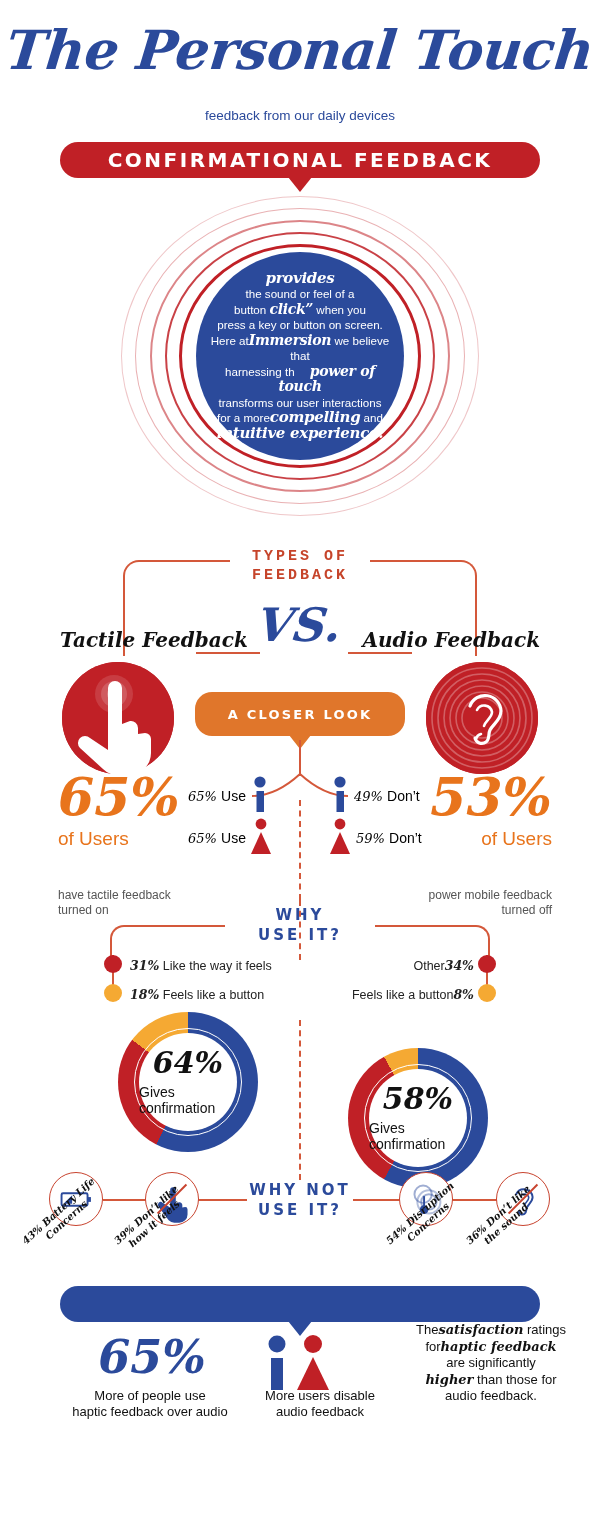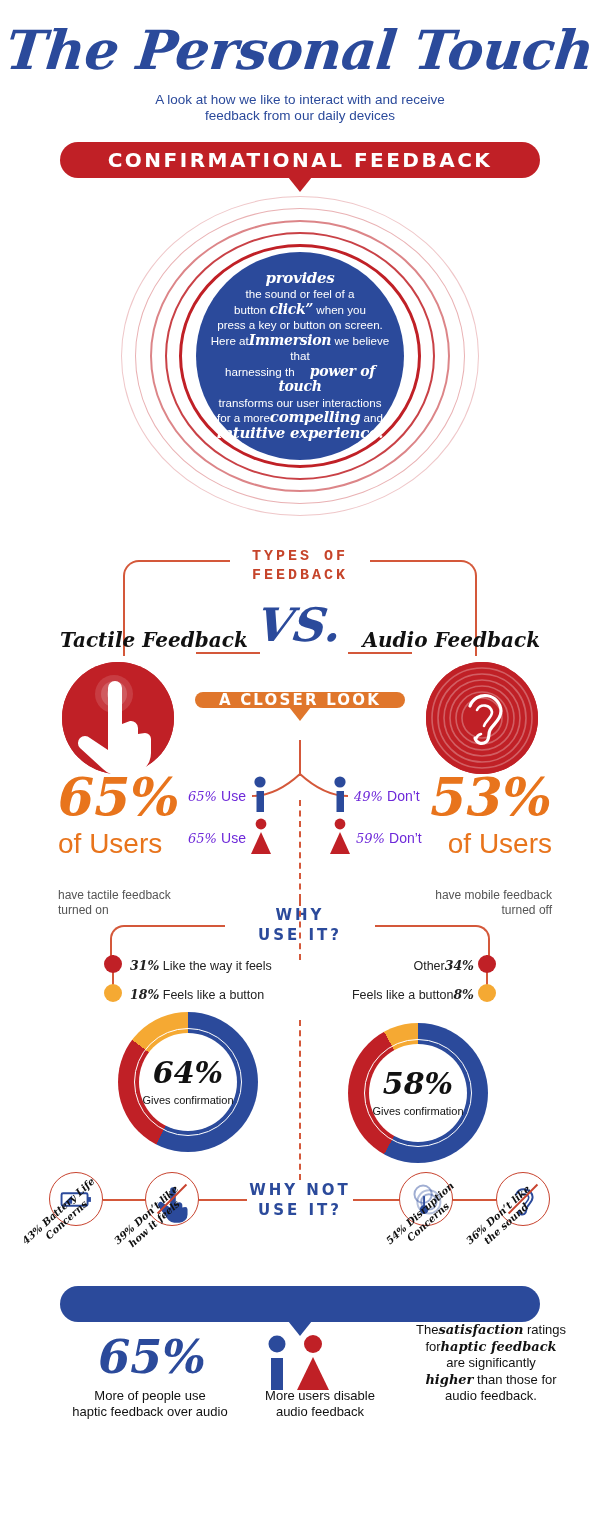--- a/index.html
+++ b/index.html
@@ -110,56 +110,56 @@
 
   .icon-circle {
     position: absolute; top: 662px; width: 112px; height: 112px;
     border-radius: 50%; background: #c02026;
   }
   .icon-circle.left { left: 62px; }
   .icon-circle.right { right: 62px; }
 
   
   .closer {
-    position: absolute; top: 692px; left: 195px; width: 210px; height: 16px;
+    position: absolute; top: 692px; left: 195px; width: 210px; height: 44px;
     background: #e0762b; border-radius: 17px;
     display: flex; align-items: center; justify-content: center;
-    color: #fff; font-weight: 700; font-size: 15px; letter-spacing: 2.2px;
+    color: #fff; font-weight: 700; font-size: 13px; letter-spacing: 2.2px;
     font-family: "DejaVu Sans", sans-serif;
   }
   .closer-tip {
     position: absolute; left: 50%; margin-left: -11px; bottom: -13px;
     width: 0; height: 0;
     border-left: 11px solid transparent; border-right: 11px solid transparent;
     border-top: 14px solid #e0762b;
   }
 
   
   .bigpct {
     position: absolute; top: 770px;
     font-family: "DejaVu Serif", serif; font-style: italic; font-weight: 700;
     font-size: 52px; color: #e8741c; line-height: 54px;
   }
   .bigpct.left { left: 58px; }
   .bigpct.right { right: 48px; text-align: right; }
   .ofusers {
     position: absolute; top: 828px;
-    font-size: 28px; color: #e8741c; text-align: center;
+    font-size: 19px; color: #e8741c; text-align: center;
   }
   .ofusers.left { left: 58px; }
   .ofusers.right { right: 48px; }
   .subnote {
     position: absolute; top: 888px;
     font-size: 12px; line-height: 15px; color: #555;
   }
   .subnote.left { left: 58px; }
   .subnote.right { right: 48px; text-align: right; }
   .fig-lbl {
     position: absolute; font-family: "DejaVu Serif", serif; font-style: italic;
-    font-size: 13px; color: #6d28d9;
+    font-size: 13px; color: #000000;
   }
   .fig-lbl .plain { font-style: normal; font-family: "Liberation Sans", sans-serif; font-size: 14px;}
 
   .vdash {
     position: absolute; left: 299px; width: 0;
     border-left: 2px dashed #d4583a;
   }
 
   
   .why {
@@ -192,21 +192,21 @@
   .donut .ringimg { position: absolute; inset: 0; border-radius: 50%; }
   .donut .hole {
     position: absolute; left: 50%; top: 50%; width: 98px; height: 98px;
     margin: -49px 0 0 -49px; border-radius: 50%; background: #fff;
     display: flex; flex-direction: column; align-items: center; justify-content: center;
   }
   .donut .hole .num {
     font-family: "DejaVu Serif", serif; font-style: italic; font-weight: 700;
     font-size: 30px; color: #111; line-height: 30px;
   }
-  .donut .hole .cap { font-size: 11px; color: #111; margin-top: 6px; }
+  .donut .hole .cap { font-size: 14px; color: #111; margin-top: 6px; }
   .donut .innerline {
     position: absolute; left: 50%; top: 50%; width: 108px; height: 108px;
     margin: -54px 0 0 -54px; border-radius: 50%; border: 1.5px solid #fff;
   }
 
   
   .nicon {
     position: absolute; width: 54px; height: 54px; border-radius: 50%;
     border: 1.5px solid #c8432e; background: #fff;
   }
@@ -240,21 +240,21 @@
     font-size: 44px; color: #6d6e71; letter-spacing: -1px; vertical-align: middle;
   }
 </style>
 </head>
 <body>
 
 <div id="page">
 
   <div class="title">The Personal Touch</div>
   <div class="subtitle">
-    <span>A look at how we like to interact with and receive</span><br>
+    <br>
     <span>feedback from our daily devices</span>
   </div>
 
   <div class="banner red">
     <span>CONFIRMATIONAL FEEDBACK</span>
     <span class="banner-tip"></span>
   </div>
 
   <div class="hero">
     <div class="ring r1"></div>
@@ -335,21 +335,21 @@
   <div class="bigpct left">65%</div>
   <div class="ofusers left">of Users</div>
   <div class="subnote left">
     <span>have tactile feedback</span><br>
     <span>turned on</span>
   </div>
 
   <div class="bigpct right">53%</div>
   <div class="ofusers right">of Users</div>
   <div class="subnote right">
-    <span>have mobile feedback</span><br>
+    <span>power mobile feedback</span><br>
     <span>turned off</span>
   </div>
 
   <div class="fig-lbl" style="top:788px; left:188px;">
     <span class="pc">65%</span>
     <span class="plain">Use</span>
   </div>
   <svg style="position:absolute;left:250px;top:776px;" width="20" height="36">
     <circle cx="10" cy="6" r="5.6" fill="#2b4a9b"></circle>
       <rect x="6.5" y="15" width="7.5" height="21" fill="#2b4a9b"></rect>
@@ -415,21 +415,21 @@
 
   <div class="donut" style="left:118px; top:1012px;">
     <div class="ringimg" style="background: conic-gradient(from 0deg, #2b4a9b 0deg 207deg, #c02026 207deg 307deg, #f5a933 307deg 360deg);"></div>
     <div class="innerline"></div>
     <div class="hole">
       <div class="num">64%</div>
       <div class="cap">Gives confirmation</div>
     </div>
   </div>
 
-  <div class="donut" style="left:348px; top:1023px;text-decoration:underline;">
+  <div class="donut" style="left:348px; top:1048px;text-decoration:underline;">
     <div class="ringimg" style="background: conic-gradient(from 0deg, #2b4a9b 0deg 209deg, #c02026 209deg 331deg, #f5a933 331deg 360deg);"></div>
     <div class="innerline"></div>
     <div class="hole">
       <div class="num">58%</div>
       <div class="cap">Gives confirmation</div>
     </div>
   </div>
 
   <div class="vdash" style="top:900px; height:60px;"></div>
   <div class="vdash" style="top:1020px; height:160px;"></div>

